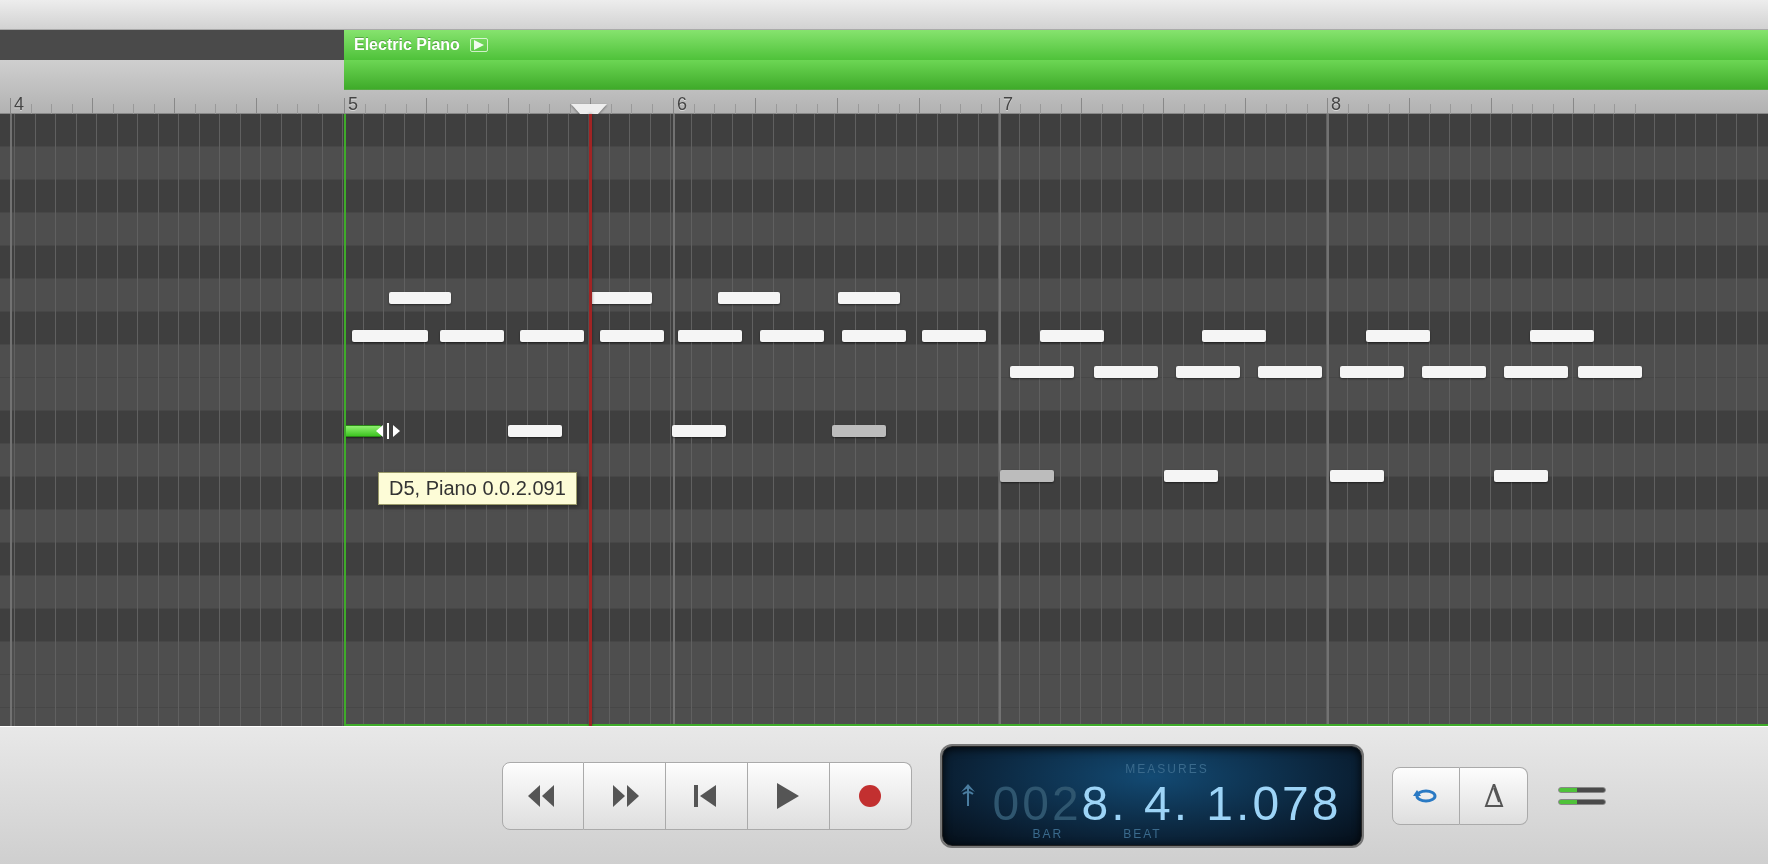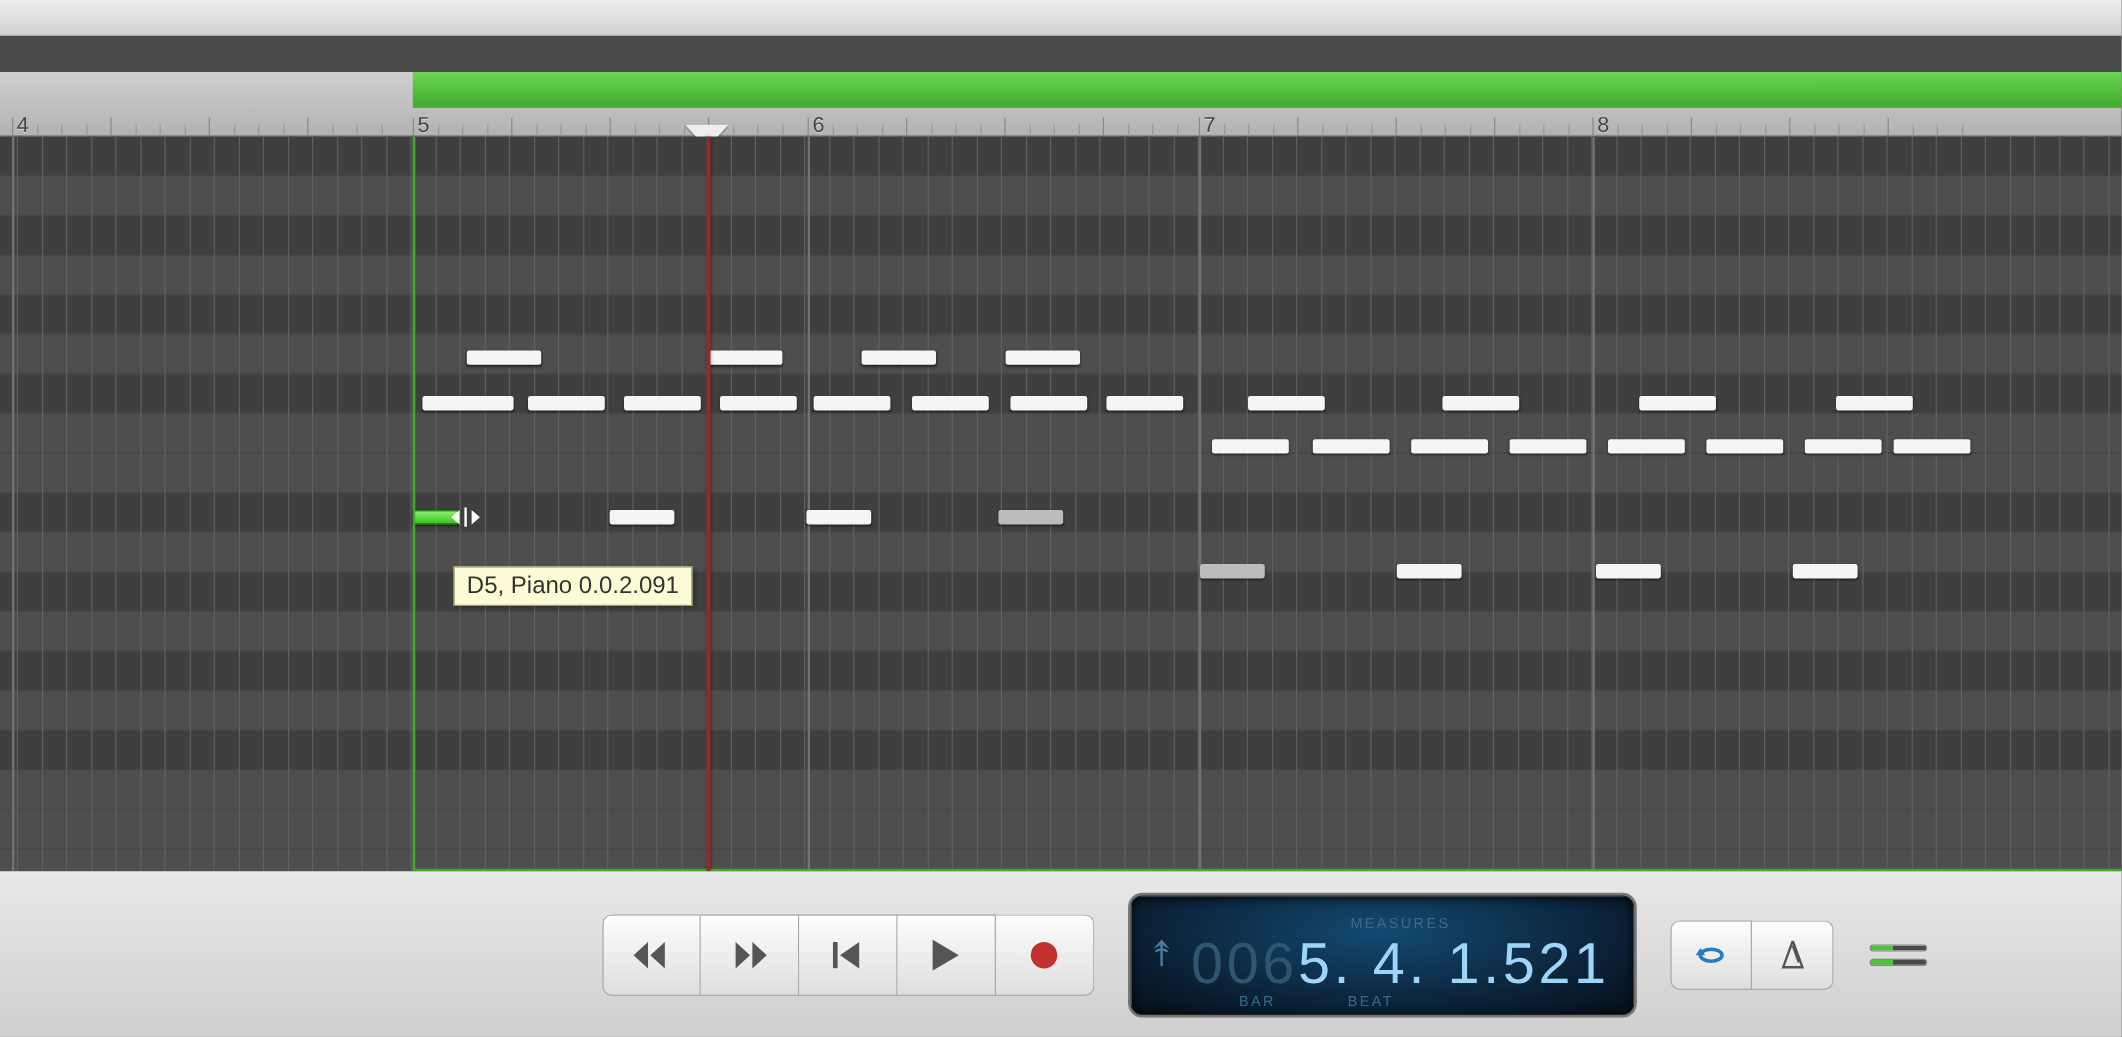--- a/index.html
+++ b/index.html
@@ -226,20 +226,28 @@
   .vol-bars .bar { width:48px; height:6px; background:linear-gradient(to right,#4fc23a,#4fc23a 40%,#4a4a4a 40%); border-radius:3px; border:1px solid #888;}
 </style>
 </head>
 <body>
 
 <div class="app">
   <div class="titlebar"></div>
 
   <div class="editor">
 
+    <div class="region-header">
+      <span>Electric Piano</span>
+      <span class="play-icon">
+        <svg width="10" height="10">
+            <polygon points="0,0 10,5 0,10" fill="rgba(255,255,255,0.9)"></polygon>
+          </svg>
+      </span>
+    </div>
 
     <div class="ruler">
       <div class="region-ruler"></div>
 
       <div id="ruler-inner">
           <div class="bar-number" style="left: 14px;">4</div>
           <div class="tick" style="left: 10px;"></div>
           <div class="subtick" style="left: 30.5px;"></div>
           <div class="subtick" style="left: 51px;"></div>
           <div class="subtick" style="left: 71.5px;"></div>
@@ -513,22 +521,22 @@
     <div class="lcd">
       <div class="lcd-icon">
         <svg width="22" height="30">
             <polygon points="11,4 18,12 11,8 4,12"></polygon>
             <path d="M11 8 L11 26 M6 14 Q11 10 16 14" stroke="#4a7da0" fill="none" stroke-width="2"></path>
           </svg>
       </div>
       <div class="lcd-section">
         <div class="lcd-label">MEASURES</div>
         <div class="lcd-main">
-          <span class="lcd-dim">006</span>
-            <span>5. 4. 1.521</span>
+          <span class="lcd-dim">002</span>
+            <span>8. 4. 1.078</span>
         </div>
       </div>
       <div class="lcd-bottom-labels">
         <span class="lcd-label">bar</span>
         <span class="lcd-label">beat</span>
       </div>
     </div>
 
     <div class="small-btn-group">
       <div class="small-btn">

